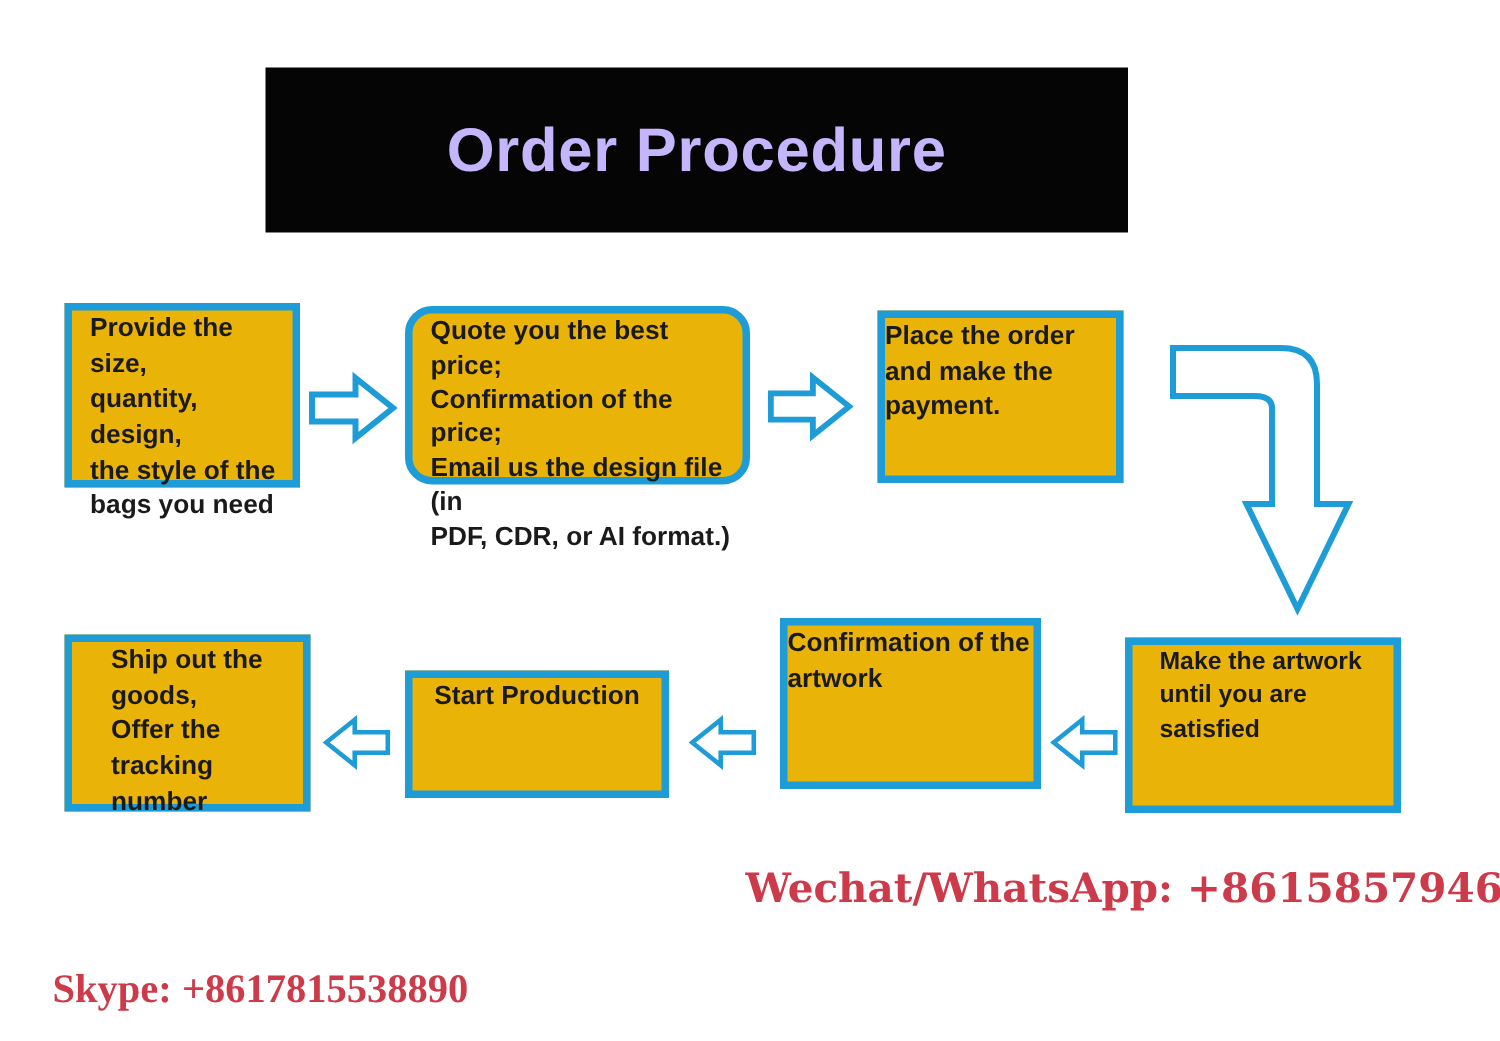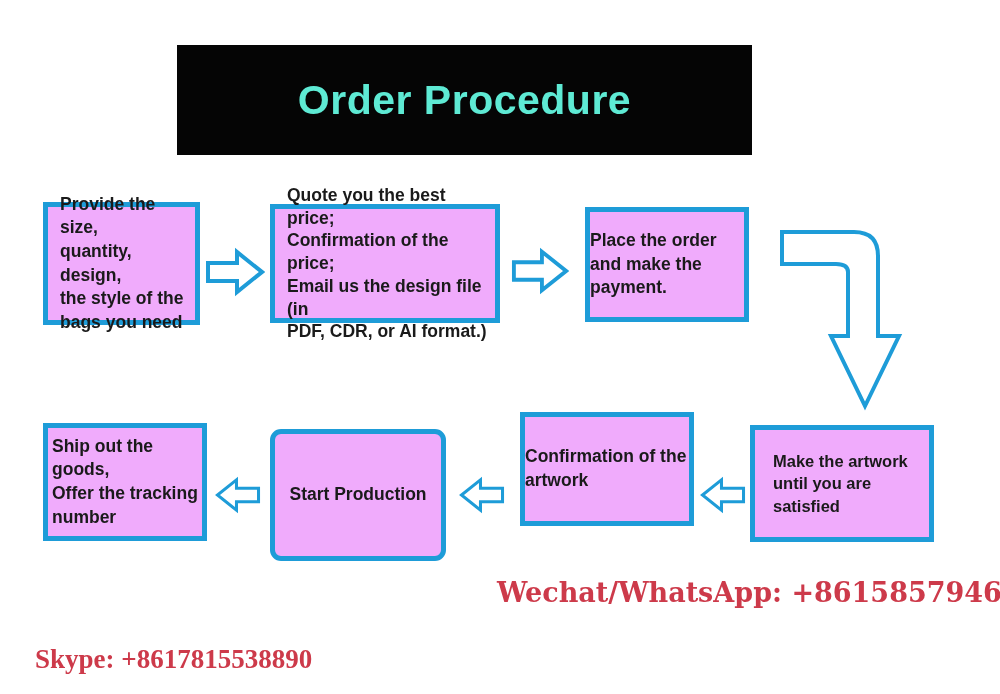--- a/index.html
+++ b/index.html
@@ -5,39 +5,39 @@
   html,body{margin:0;padding:0;background:#ffffff;}
   .canvas{
     position:relative;width:1000px;height:694px;background:#ffffff;
     font-family:"Liberation Sans",sans-serif;overflow:hidden;
   }
   .title-bar{
     position:absolute;left:177px;top:45px;width:575px;height:110px;
     background:#050505;display:flex;align-items:center;justify-content:center;
   }
   .title-bar span{
-    color:#5eead4;font-size:41px;font-weight:bold;letter-spacing:0.5px;
+    color:#c4b5fd;font-size:41px;font-weight:bold;letter-spacing:0.5px;
   }
   .box{
-    position:absolute;box-sizing:border-box;border:5px solid #1e9cd8;background:#f0abfc;
-    display:flex;align-items:center;
+    position:absolute;box-sizing:border-box;border:5px solid #1e9cd8;background:#eab308;
+    display:flex;
   }
   .box-text{
     color:#1a1a1a;font-weight:bold;white-space:pre-line;
     font-size:17.5px;line-height:1.35;
   }
   .b1{left:43px;top:202px;width:157px;height:123px;padding-left:12px;}
-  .b2{left:270px;top:204px;width:230px;height:119px;padding-left:12px;}
+  .b2{left:270px;top:204px;width:230px;height:119px;padding-left:12px;border-radius:18px;}
   .b2 .box-text{line-height:1.3;}
   .b3{left:585px;top:207px;width:164px;height:115px;}
   .b4{left:750px;top:425px;width:184px;height:117px;padding-left:18px;}
   .b4 .box-text{font-size:16.5px;}
   .b5{left:520px;top:412px;width:174px;height:114px;padding-left:0;}
-  .b6{left:270px;top:429px;width:176px;height:132px;justify-content:center;border-radius:11px;}
-  .b7{left:43px;top:423px;width:164px;height:118px;padding-left:4px;}
+  .b6{left:270px;top:447px;width:176px;height:85px;justify-content:center;}
+  .b7{left:43px;top:423px;width:164px;height:118px;padding-left:26px;}
   .arrow{position:absolute;}
   .arrow svg{display:block;width:100%;height:100%;}
   .ar1{left:205px;top:247px;width:60px;height:50px;}
   .ar2{left:511px;top:246px;width:58px;height:50px;}
   .elbow{left:778px;top:224px;width:130px;height:190px;}
   .al1{left:698px;top:476px;width:50px;height:38px;}
   .al2{left:456px;top:476px;width:52px;height:38px;}
   .al3{left:212px;top:476px;width:52px;height:38px;}
   .contact{
     position:absolute;color:#cd3a4a;font-family:"DejaVu Serif",serif;

